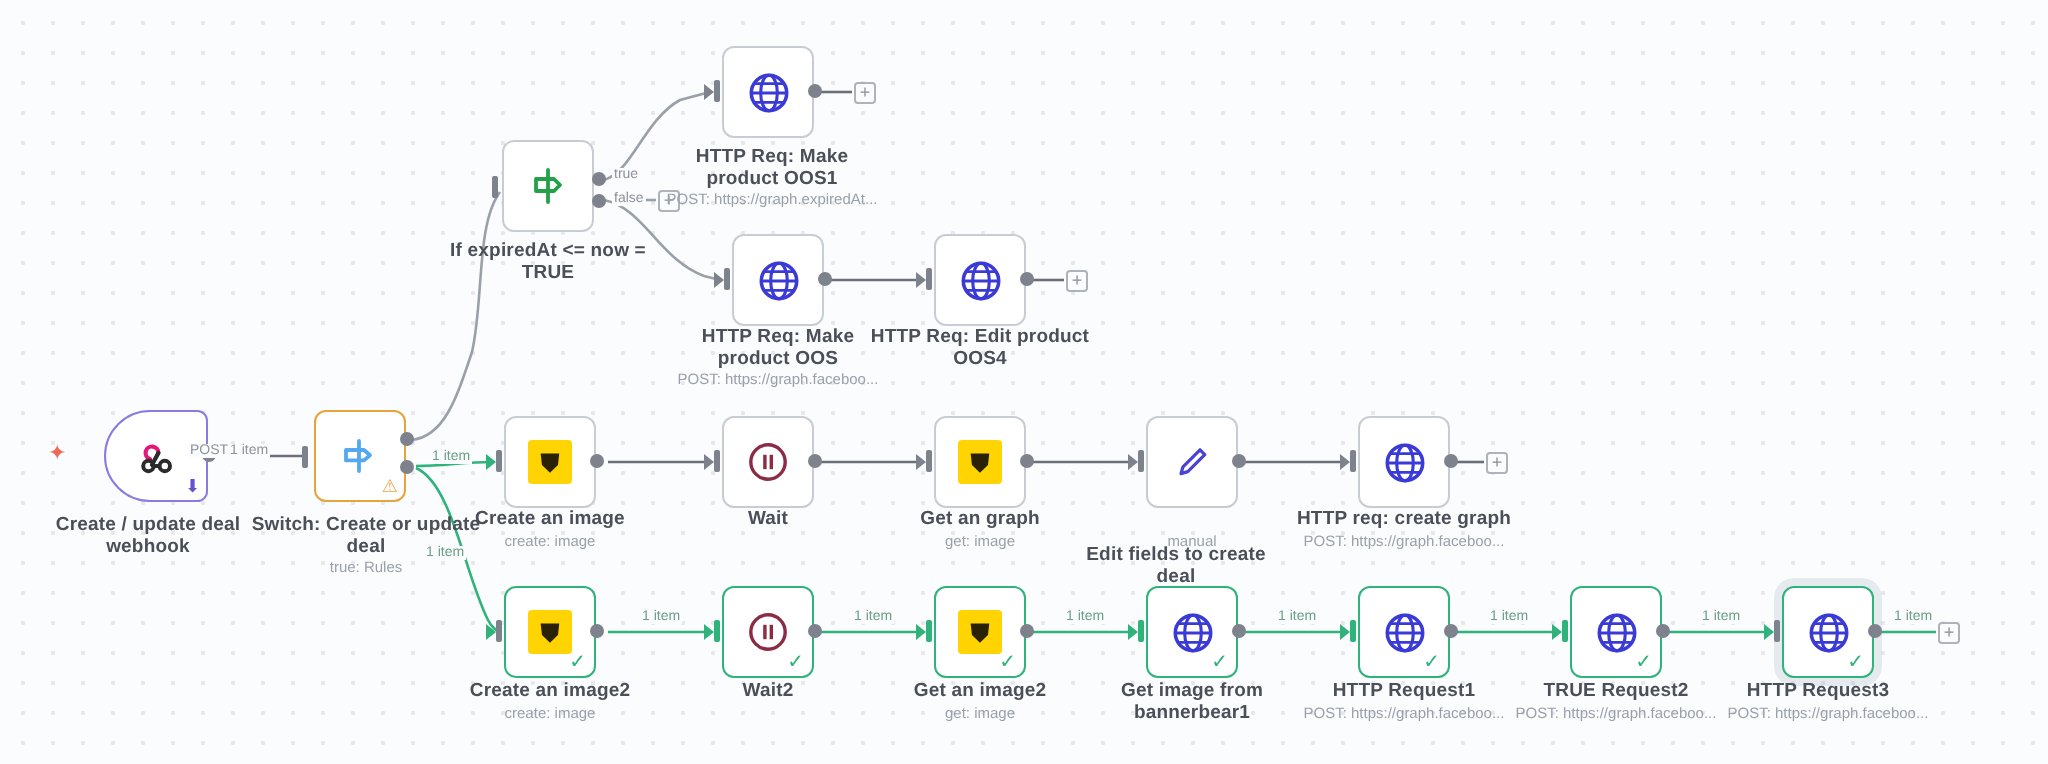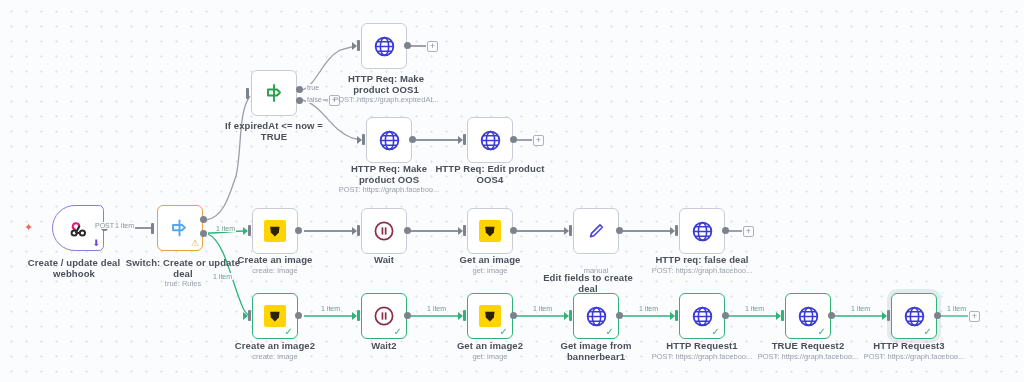--- a/index.html
+++ b/index.html
@@ -243,21 +243,21 @@
 
   <div class="node">
     <div class="inarrow" style="left:458px;top:227px;"></div>
     <div class="inbar" style="left:463px;top:225px;"></div>
     <div class="nbox" style="left:467px;top:208px;">
       <div class="bb-icon">
           <span>⛊</span>
         </div>
     </div>
     <div class="dot" style="left:510px;top:227px;"></div>
-    <div class="caption" style="left:440px;top:254px;width:100px;">Get an image</div>
+    <div class="caption" style="left:440px;top:254px;width:100px;">Get an graph</div>
     <div class="subcaption" style="left:440px;top:266px;width:100px;">get: image</div>
   </div>
 
   <div class="node">
     <div class="inarrow" style="left:564px;top:227px;"></div>
     <div class="inbar" style="left:569px;top:225px;"></div>
     <div class="nbox" style="left:573px;top:208px;">
       <svg width="24" height="24" viewBox="0 0 24 24">
         <path d="M6.5 17.8l1-3.4L16 5.9l2.4 2.4-8.5 8.5z" stroke="#4a44d6" stroke-width="1.6" fill="none" stroke-linejoin="round"></path>
       </svg>
@@ -271,21 +271,21 @@
     <div class="inarrow" style="left:670px;top:227px;"></div>
     <div class="inbar" style="left:675px;top:225px;"></div>
     <div class="nbox" style="left:679px;top:208px;">
       <svg width="25" height="25" viewBox="0 0 24 24">
         <circle cx="12" cy="12" r="8.5" stroke="#3a3ad6" stroke-width="1.7" fill="none"></circle>
         <ellipse cx="12" cy="12" rx="4" ry="8.5" stroke="#3a3ad6" stroke-width="1.5" fill="none"></ellipse>
         <path d="M3.5 12h17M4.8 7.5h14.4M4.8 16.5h14.4" stroke="#3a3ad6" stroke-width="1.4"></path>
       </svg>
     </div>
     <div class="dot" style="left:722px;top:227px;"></div>
-    <div class="caption" style="left:646px;top:254px;width:112px;">HTTP req: false deal</div>
+    <div class="caption" style="left:646px;top:254px;width:112px;">HTTP req: create graph</div>
     <div class="subcaption" style="left:646px;top:266px;width:112px;overflow:hidden;">POST: https://graph.faceboo...</div>
   </div>
   <div class="plusbtn" style="left:743px;top:226px;">+</div>
 
   <div class="node">
     <div class="inarrow g" style="left:243px;top:312px;"></div>
     <div class="inbar" style="left:248px;top:310px;"></div>
     <div class="nbox green" style="left:252px;top:293px;">
       <div class="bb-icon">
           <span>⛊</span>

